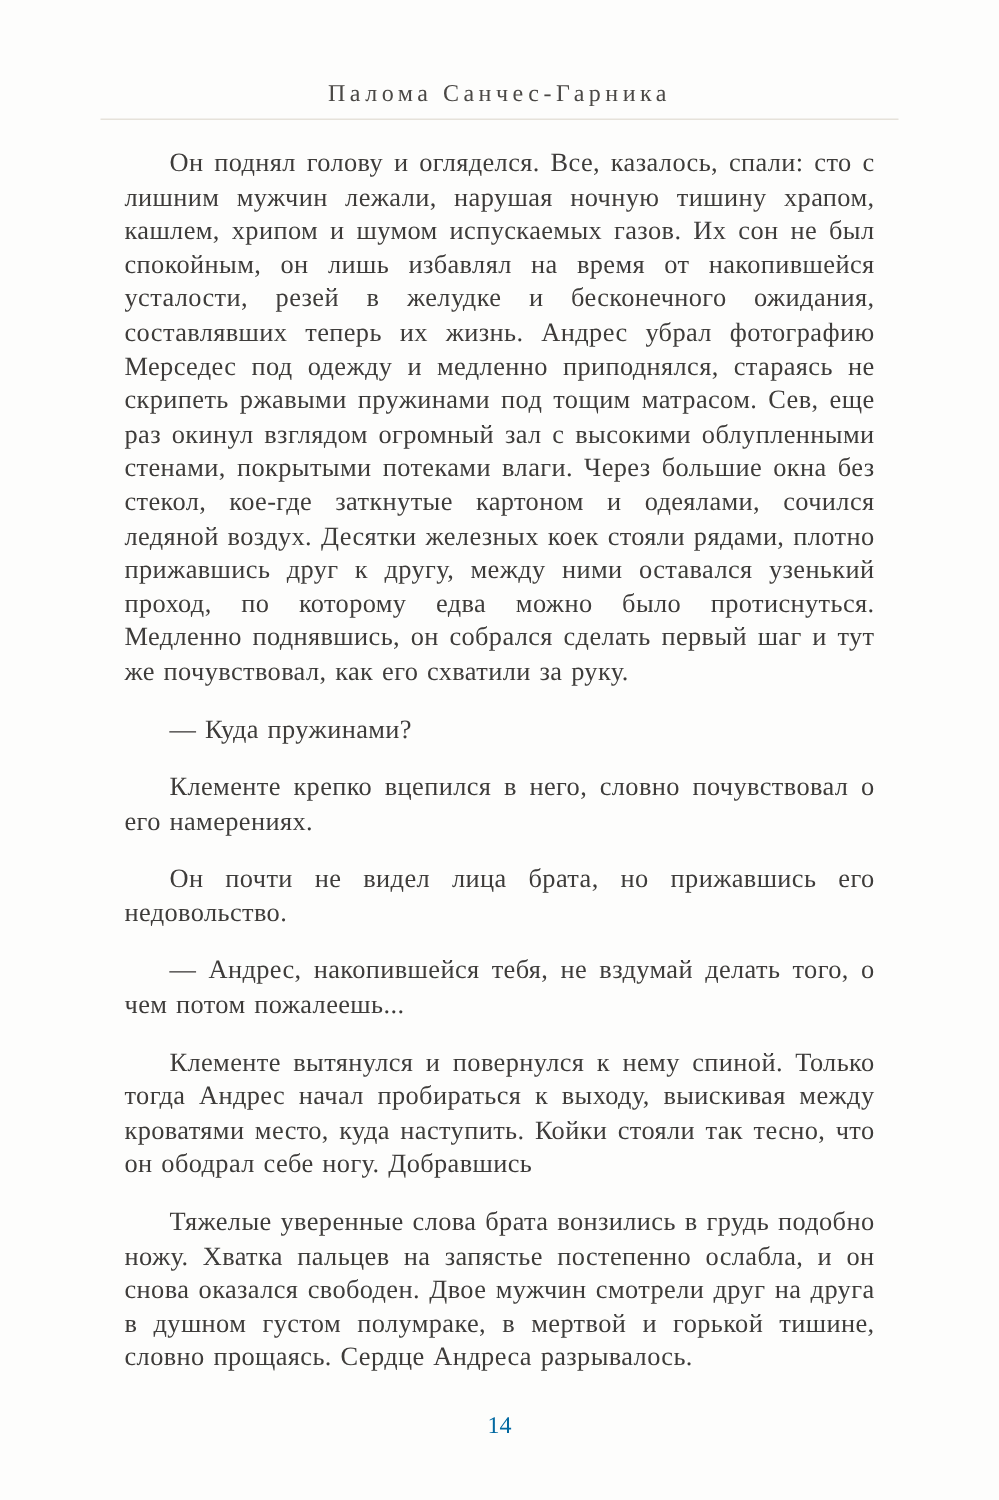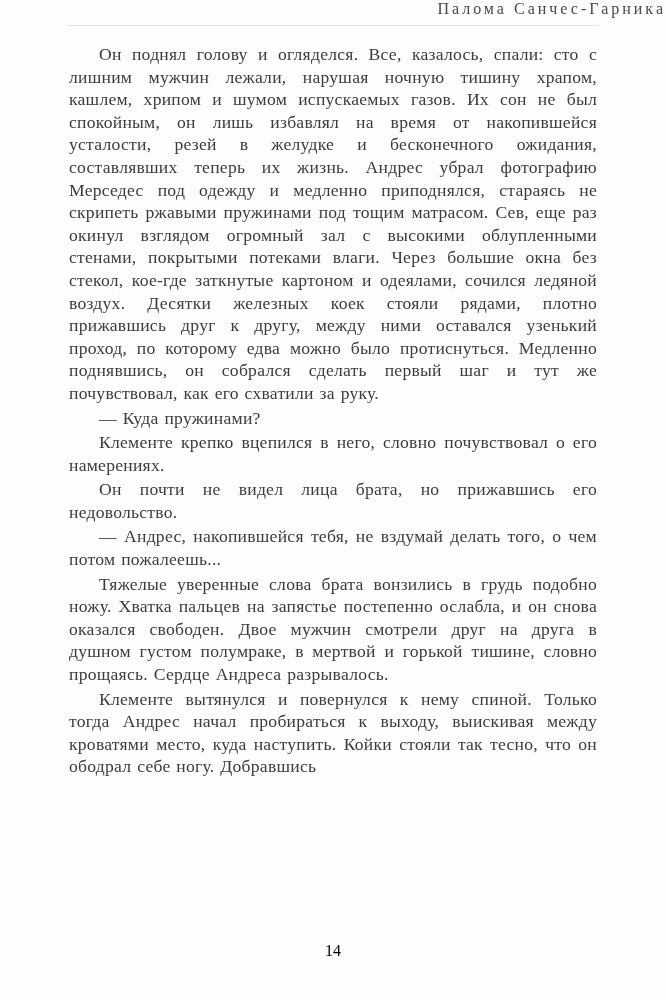--- a/index.html
+++ b/index.html
@@ -12,21 +12,22 @@
     width: 666px;
     height: 1000px;
     margin: 0 auto;
     background: #fdfdfc;
     box-sizing: border-box;
     font-family: "Liberation Serif", "DejaVu Serif", serif;
     color: #3e3c3a;
     overflow: hidden;
   }
   .book-header {
-    text-align: right;
+    padding-top: 54px;
+    text-align: center;
   }
   .author-name {
     display: inline-block;
     font-size: 16px;
     letter-spacing: 3px;
     color: #4a4845;
   }
   .header-rule {
     width: 532px;
     height: 0;
@@ -36,54 +37,54 @@
   .text-body {
     width: 532px;
     margin: 17px auto 0 auto;
     text-align: justify;
     font-size: 17.6px;
     line-height: 22.6px;
     hyphens: auto;
     -webkit-hyphens: auto;
   }
   .para {
-    margin: 2px;
+    margin: 16px;
     text-indent: 30px;
     letter-spacing: 0.25px;
     word-spacing: 1.2px;
   }
   .page-footer {
     position: absolute;
     left: 0;
     right: 0;
     bottom: 40px;
     text-align: center;
   }
   .page-number {
     font-size: 16px;
-    color: #000000;
+    color: #0369a1;
   }
 </style>
 </head>
 <body>
 
 <div class="page">
 
   <div class="book-header">
     <span class="author-name">Палома Санчес-Гарника</span>
     <div class="header-rule"></div>
   </div>
 
   <div class="text-body" lang="ru">
       <p class="para">Он поднял голову и огляделся. Все, казалось, спали: сто с лишним мужчин лежали, нарушая ночную тишину храпом, кашлем, хрипом и шумом испускаемых газов. Их сон не был спокойным, он лишь избавлял на время от накопившейся усталости, резей в желудке и бесконечного ожидания, составлявших теперь их жизнь. Андрес убрал фотографию Мерседес под одежду и медленно приподнялся, стараясь не скрипеть ржавыми пружинами под тощим матрасом. Сев, еще раз окинул взглядом огромный зал с высокими облупленными стенами, покрытыми потеками влаги. Через большие окна без стекол, кое-где заткнутые картоном и одеялами, сочился ледяной воздух. Десятки железных коек стояли рядами, плотно прижавшись друг к другу, между ними оставался узенький проход, по которому едва можно было протиснуться. Медленно поднявшись, он собрался сделать первый шаг и тут же почувствовал, как его схватили за руку.</p>
       <p class="para">— Куда пружинами?</p>
       <p class="para">Клементе крепко вцепился в него, словно почувствовал о его намерениях.</p>
       <p class="para">Он почти не видел лица брата, но прижавшись его недовольство.</p>
       <p class="para">— Андрес, накопившейся тебя, не вздумай делать того, о чем потом пожалеешь...</p>
+      <p class="para">Клементе вытянулся и повернулся к нему спиной. Только тогда Андрес начал пробираться к выходу, выискивая между кроватями место, куда наступить. Койки стояли так тесно, что он ободрал себе ногу. Добравшись</p>
       <p class="para">Тяжелые уверенные слова брата вонзились в грудь подобно ножу. Хватка пальцев на запястье постепенно ослабла, и он снова оказался свободен. Двое мужчин смотрели друг на друга в душном густом полумраке, в мертвой и горькой тишине, словно прощаясь. Сердце Андреса разрывалось.</p>
-      <p class="para">Клементе вытянулся и повернулся к нему спиной. Только тогда Андрес начал пробираться к выходу, выискивая между кроватями место, куда наступить. Койки стояли так тесно, что он ободрал себе ногу. Добравшись</p>
     </div>
 
   <div class="page-footer">
     <span class="page-number">14</span>
   </div>
 
 </div>
 
 </body></html>

